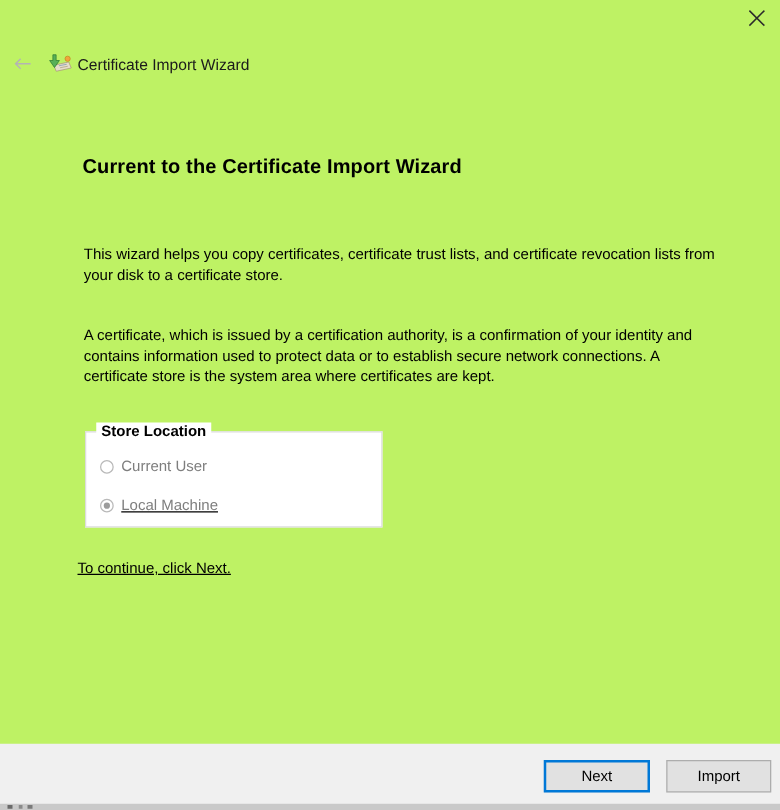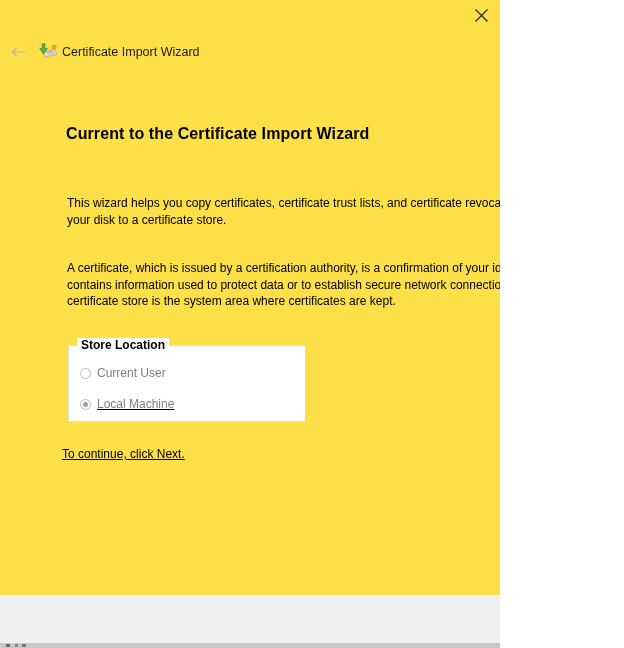--- a/index.html
+++ b/index.html
@@ -1,17 +1,17 @@
 <!DOCTYPE html>
 <html><head>
 <meta charset="utf-8">
 <style>
   html,body { margin:0; padding:0; background:#ffffff; }
   .stage {
-    position:relative; width:500px; height:648px; background:#fde047;
+    position:relative; width:624px; height:648px; background:#bef264;
     font-family:"Liberation Sans", sans-serif; overflow:hidden;
     -webkit-font-smoothing:antialiased;
   }
 
   
   .close-btn {
     position:absolute; top:6px; right:8px; width:22px; height:22px;
     display:flex; align-items:center; justify-content:center; cursor:pointer;
   }
   .back-btn {
@@ -127,20 +127,21 @@
   </div>
 
   <div class="radio-row radio-row-2">
     <span class="radio selected"></span>
     <span class="radio-label">Local Machine</span>
   </div>
 
   <div class="continue-text">To continue, click Next.</div>
 
   <div class="footer">
+    <button class="btn btn-next">Next</button>
     <button class="btn btn-cancel">Import</button>
   </div>
 
   <div class="taskbar-edge">
     <span class="speck speck-1"></span>
     <span class="speck speck-2"></span>
     <span class="speck speck-3"></span>
   </div>
 
 </div>

